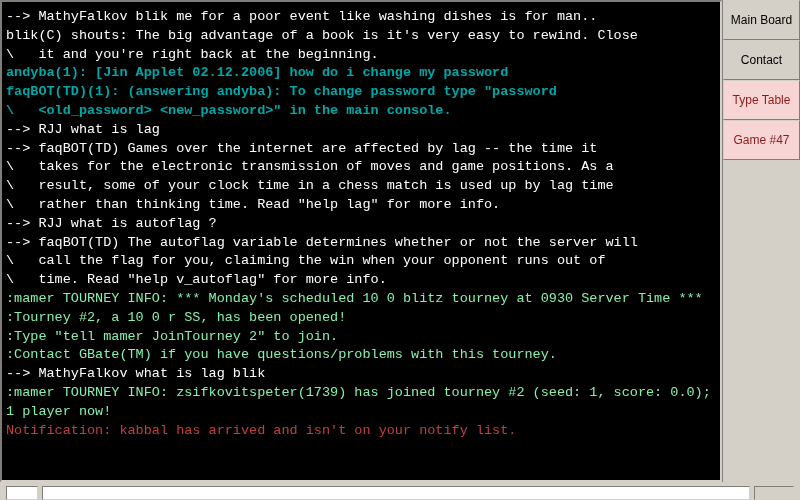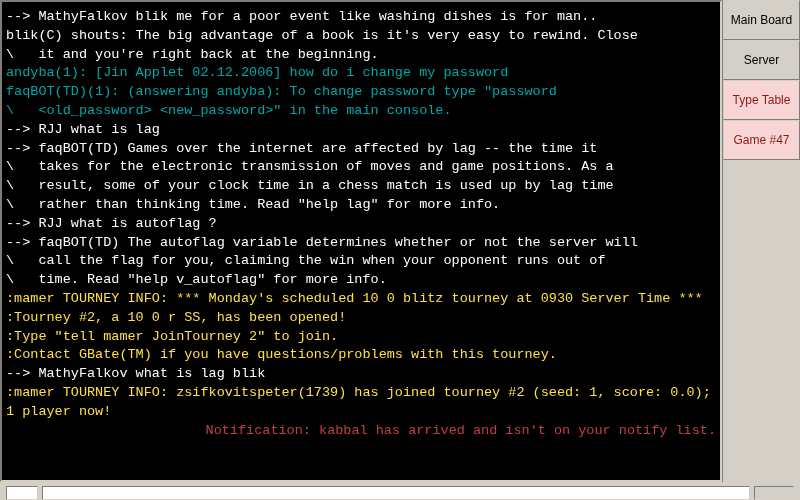--- a/index.html
+++ b/index.html
@@ -53,23 +53,23 @@
     background: #c0c0c0;
     border: 1px outset #d4d0c8;
   }
   .console-inner::-webkit-scrollbar-button {
     background: #d4d0c8;
     border: 1px outset #d4d0c8;
     height: 16px;
   }
   .line { display: block; }
   .c-white  { color: #ffffff; }
-  .c-teal   { color: #00a7a7; }
-  .c-yellow { color: #fde047; }
-  .c-red    { color: #c04040; text-align: right; }
+  .c-teal   { color: #00a7a7; font-weight: bold; }
+  .c-yellow { color: #86efac; }
+  .c-red    { color: #c04040; }
 
   .sidebar {
     width: 78px;
     flex: 0 0 78px;
     background: #d4d0c8;
     border-left: 1px solid #808080;
     display: flex;
     flex-direction: column;
   }
   .tab-btn {
@@ -127,21 +127,21 @@
 <div class="app">
 
   <div class="main-row">
 
     <div class="console-frame">
       <div class="console-inner" id="console-inner"><span class="line c-white"></span><span class="line c-white"></span><span class="line c-white">--&gt; MathyFalkov blik me for a poor event like washing dishes is for man..</span><span class="line c-white">blik(C) shouts: The big advantage of a book is it's very easy to rewind. Close</span><span class="line c-white">\   it and you're right back at the beginning.</span><span class="line c-teal">andyba(1): [Jin Applet 02.12.2006] how do i change my password</span><span class="line c-teal">faqBOT(TD)(1): (answering andyba): To change password type "password</span><span class="line c-teal">\   &lt;old_password&gt; &lt;new_password&gt;" in the main console.</span><span class="line c-white">--&gt; RJJ what is lag</span><span class="line c-white">--&gt; faqBOT(TD) Games over the internet are affected by lag -- the time it</span><span class="line c-white">\   takes for the electronic transmission of moves and game positions. As a</span><span class="line c-white">\   result, some of your clock time in a chess match is used up by lag time</span><span class="line c-white">\   rather than thinking time. Read "help lag" for more info.</span><span class="line c-white">--&gt; RJJ what is autoflag ?</span><span class="line c-white">--&gt; faqBOT(TD) The autoflag variable determines whether or not the server will</span><span class="line c-white">\   call the flag for you, claiming the win when your opponent runs out of</span><span class="line c-white">\   time. Read "help v_autoflag" for more info.</span><span class="line c-yellow">:mamer TOURNEY INFO: *** Monday's scheduled 10 0 blitz tourney at 0930 Server Time ***</span><span class="line c-yellow">:Tourney #2, a 10 0 r SS, has been opened!</span><span class="line c-yellow">:Type "tell mamer JoinTourney 2" to join.</span><span class="line c-yellow">:Contact GBate(TM) if you have questions/problems with this tourney.</span><span class="line c-white">--&gt; MathyFalkov what is lag blik</span><span class="line c-yellow">:mamer TOURNEY INFO: zsifkovitspeter(1739) has joined tourney #2 (seed: 1, score: 0.0);</span><span class="line c-yellow">1 player now!</span><span class="line c-red">Notification: kabbal has arrived and isn't on your notify list.</span></div>
     </div>
 
     <div class="sidebar" id="sidebar">
         <div class="tab-btn">Main Board</div>
-        <div class="tab-btn">Server</div>
+        <div class="tab-btn">Contact</div>
         <div class="tab-btn hot">Type Table</div>
         <div class="tab-btn hot">Game #47</div>
       </div>
 
   </div>
 
   <div class="bottom-bar">
     <div class="status-left"></div>
     <input class="cmd-input" placeholder="" style="">
     <div class="status-right"></div>

